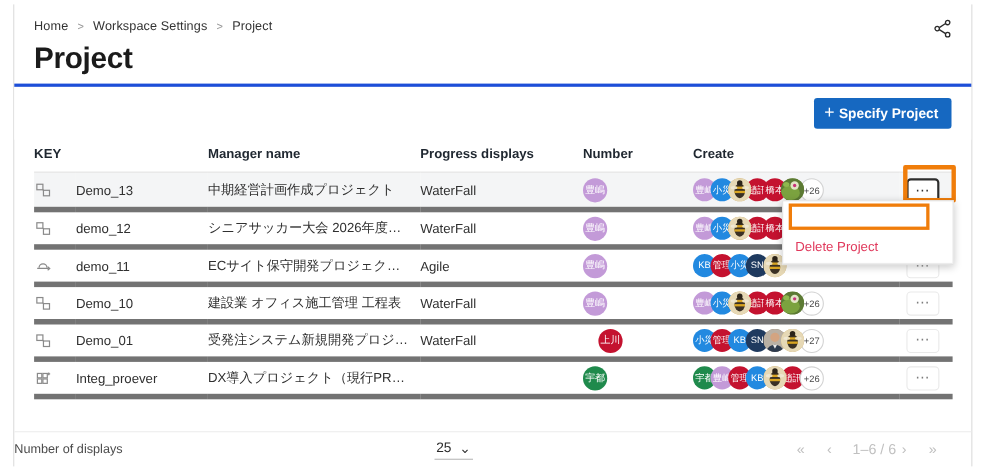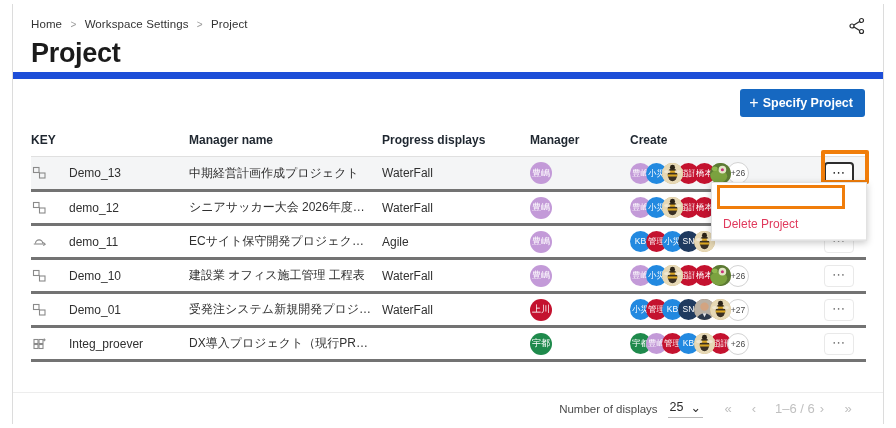--- a/index.html
+++ b/index.html
@@ -15,21 +15,21 @@
     width: 872px; height: 420px;
     background: #ffffff;
     border: 1px solid #dcdcdc;
     border-top: none;
     border-bottom: none;
   }
   
   .crumb-bar {
     position: relative;
     height: 75px;
-    border-bottom: 7px solid #1d4ed8;
+    border-bottom: 3px solid #1d4ed8;
     padding: 14px 18px 0 18px;
   }
   .crumb {
     font-size: 11.5px;
     color: #3b3b3b;
     letter-spacing: .1px;
     white-space: nowrap;
   }
   .crumb .sep { color: #9a9a9a; margin: 0 5px; font-size: 10px; }
   .crumb .item { color: #333; }
@@ -72,21 +72,21 @@
   table { width: 100%; border-collapse: collapse; table-layout: fixed; }
   thead th {
     text-align: left;
     font-size: 12px;
     font-weight: bold;
     color: #1f2730;
     padding: 6px 0 9px 0;
     border-bottom: 1px solid #e0e0e0;
     white-space: nowrap;
   }
-  tbody tr { border-bottom: 3px solid #737373; height: 34px; }
+  tbody tr { border-bottom: 5px solid #737373; height: 34px; }
   tbody tr.active { background: #f4f5f6; }
   tbody td {
     font-size: 12px;
     color: #303030;
     padding: 0;
     vertical-align: middle;
     white-space: nowrap;
     overflow: hidden;
   }
   .col-icon  { width: 38px; }
@@ -173,21 +173,21 @@
     z-index: 25;
   }
   
   .footer {
     position: absolute;
     left: 0; right: 0; bottom: 0;
     height: 32px;
     border-top: 1px solid #ededed;
     display: flex;
     align-items: center;
-    justify-content: flex-end;
+    justify-content: space-between;
     gap: 6px;
     padding-right: 22px;
     font-size: 11.5px;
     color: #4c4c4c;
   }
   .disp-label { margin-right: 4px; }
   .disp-select {
     display: inline-flex; align-items: center; gap: 7px;
     border-bottom: 1px solid #b9b9b9;
     padding: 0 2px 2px 2px;
@@ -244,21 +244,21 @@
           <col class="col-mgr">
           <col class="col-mem">
           <col class="col-act">
       </colgroup>
       <thead>
         <tr>
           <th>KEY</th>
           <th></th>
           <th>Manager name</th>
           <th>Progress displays</th>
-          <th>Manager</th>
+          <th>Number</th>
           <th>Create</th>
           <th></th>
         </tr>
       </thead>
       <tbody id="tbody">
           <tr class="active">
             <td>
               <span class="key-icon"><svg viewBox="0 0 18 16" fill="none" stroke="#8a8a8a" stroke-width="1.1">
                   <rect x="2.5" y="2.5" width="5.5" height="5"></rect>
                   <rect x="8.5" y="8" width="5.5" height="5"></rect>
@@ -431,21 +431,21 @@
                   <rect x="2.5" y="2.5" width="5.5" height="5"></rect>
                   <rect x="8.5" y="8" width="5.5" height="5"></rect>
                   <line x1="8" y1="7.5" x2="8.7" y2="8.2"></line>
                 </svg></span>
             </td>
             <td>Demo_01</td>
             <td>
               <div class="pname">受発注システム新規開発プロジェ…</div>
             </td>
             <td>WaterFall</td>
-            <td class="mgr-cell"><span class="avatar" style="background: rgb(196, 18, 47);">上川</span></td>
+            <td class="mgr-cell"><span class="avatar" style="background: rgb(196, 18, 47); margin-left: 14px;">上川</span></td>
             <td>
               <div class="members">
                 <span class="avatar" style="background: rgb(34, 137, 224);">小災</span>
                 <span class="avatar" style="background: rgb(196, 18, 47);">管理</span>
                 <span class="avatar" style="background: rgb(34, 137, 224);">KB</span>
                 <span class="avatar" style="background: rgb(31, 58, 95);">SN</span>
                 <span class="avatar photo" style="background: rgb(122, 106, 90);">
                   <svg viewBox="0 0 22 22">
                     <rect width="22" height="22" fill="#b9b0a4"></rect>
                     <circle cx="11" cy="8" r="4.4" fill="#d3a481"></circle>

